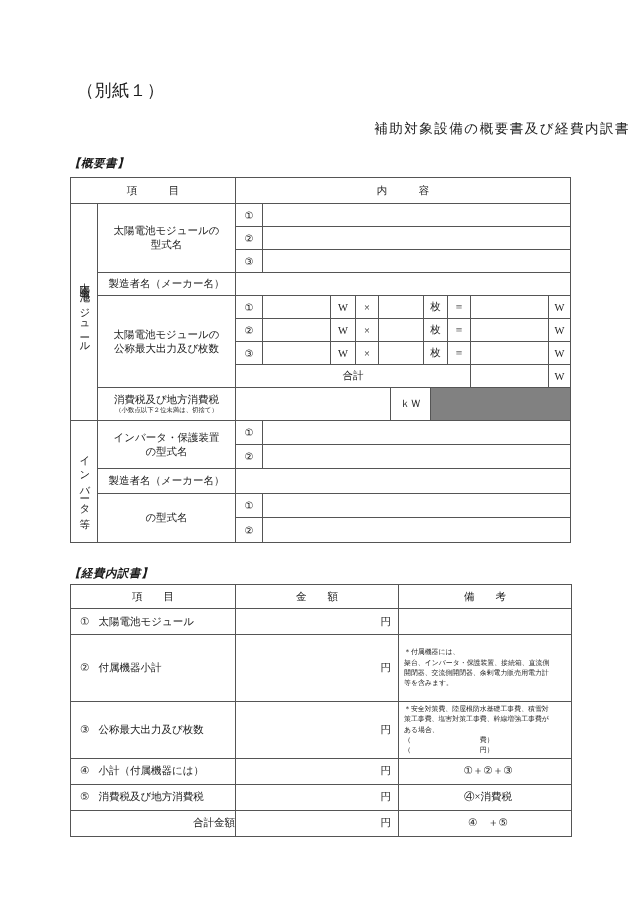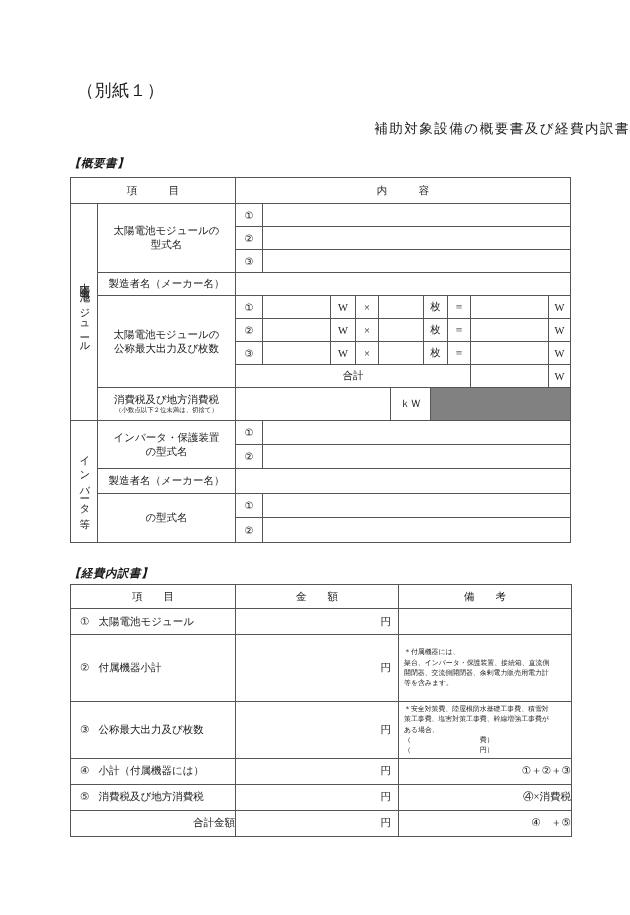--- a/index.html
+++ b/index.html
@@ -37,21 +37,21 @@
   .maxlbl{font-size:10.5px;line-height:1.25;}
   .maxnote{font-size:6.4px;line-height:1.3;}
 
   .item-cell{text-align:left;padding-left:9px;white-space:nowrap;}
   .item-cell .no{margin-right:9px;}
   .amount{text-align:right;padding-right:7px;}
   .note-sm{
     font-size:6.9px;text-align:left;padding:2px 4px 2px 5px;
     line-height:1.5;white-space:pre-line;vertical-align:middle;
   }
-  .note-f{font-size:10.5px;text-align:right;padding-left:6px;white-space:pre-line;}
+  .note-f{font-size:10.5px;text-align:center;padding-left:6px;white-space:pre-line;}
   .center{text-align:right;}
 </style>
 </head>
 <body>
 
 <div class="page">
 
   <div id="attachment" class="abs">（別紙１）</div>
   <div id="title" class="abs">補助対象設備の概要書及び経費内訳書</div>
 

